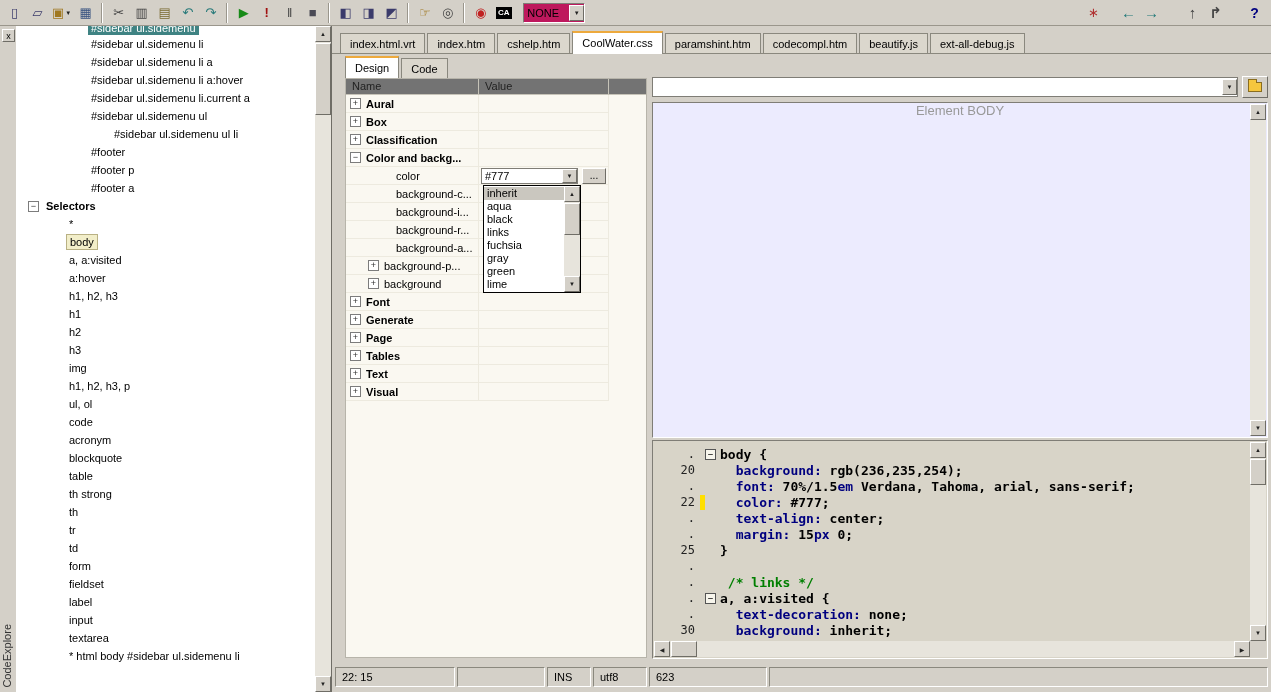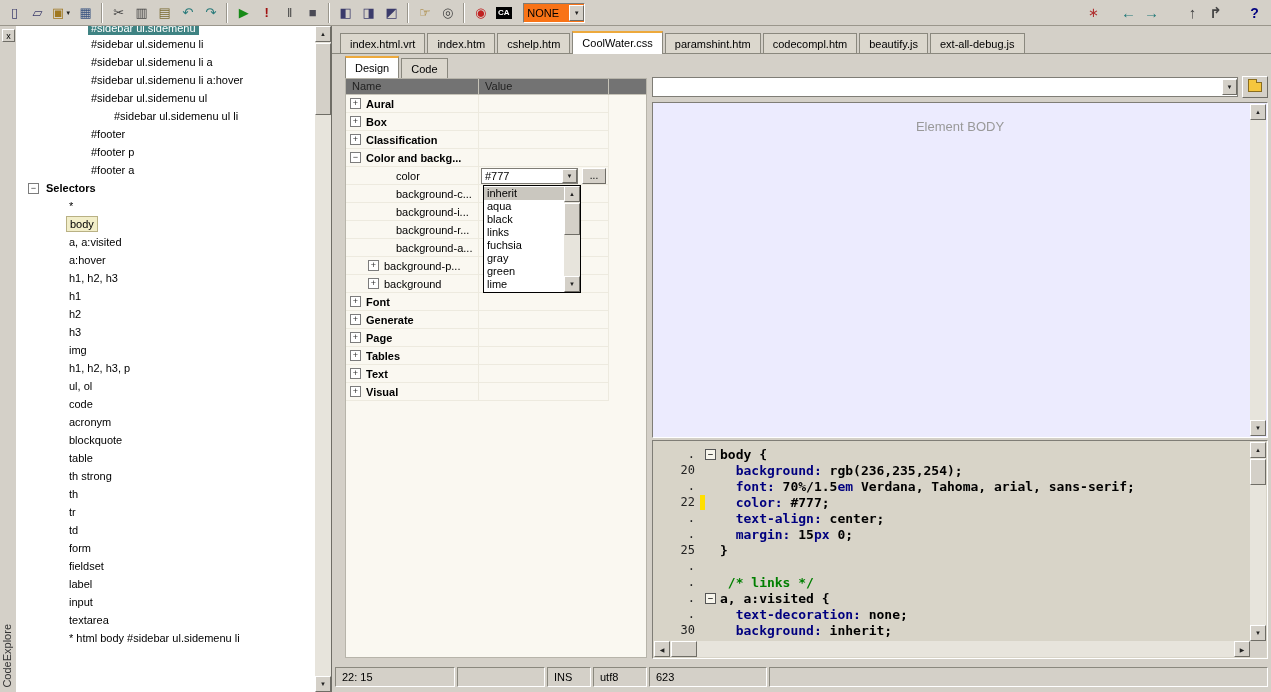--- a/index.html
+++ b/index.html
@@ -12,21 +12,21 @@
   .toolbar{position:absolute;left:0;top:0;width:100%;height:26px;background:#d4d0c8;
            border-bottom:1px solid #9a968c;display:flex;align-items:center;padding:0 3px}
   .tb-left,.tb-right{display:flex;align-items:center}
   .tb-btn{height:22px;min-width:23px;background:transparent;border:1px solid transparent;
           display:flex;align-items:center;justify-content:center;padding:0 2px}
   .tb-glyph{font-size:13px;line-height:1}
   .tb-glyph.big{font-size:15px;font-weight:700}
   .tb-badge{background:#000;color:#fff !important;font-size:8px;font-weight:700;padding:2px;line-height:1}
   .tb-caret{font-size:6px;margin-left:1px;color:#222}
   .tb-sep{width:0;height:20px;border-left:1px solid #9a968c;border-right:1px solid #fff;margin:0 4px}
-  .tb-combo{height:20px;background:#f97316;border:1px solid;border-color:#7f7d76 #fff #fff #7f7d76;
+  .tb-combo{height:20px;background:#be185d;border:1px solid;border-color:#7f7d76 #fff #fff #7f7d76;
             display:flex;align-items:center;padding-left:3px}
   .tb-combo.main{width:252px;margin-left:10px}
   .tb-combo.none{width:62px;margin-left:8px}
   .tb-combo-text{flex:1;font-size:11px;white-space:nowrap;overflow:hidden}
   .combo-arr{width:15px;height:16px;background:#d4d0c8;border:1px solid;border-color:#fff #6f6d66 #6f6d66 #fff;
              font-size:6px;display:flex;align-items:center;justify-content:center;color:#222;flex:none}
   .tb-right{margin-left:auto}
   .help-btn{margin-left:16px;margin-right:2px}
   .help-glyph{color:#000080;font-weight:700;font-size:14px}
 
@@ -92,21 +92,21 @@
   .preview-wrap{position:absolute;left:320px;top:50px;width:616px;height:362px}
   .preview-bar{position:absolute;left:0;top:0;right:0;height:22px;display:flex;align-items:center}
   .preview-combo{flex:1;height:20px;background:#fff;border:1px solid #7f7d76;display:flex;align-items:center;padding-left:3px}
   .folder-btn{width:26px;height:22px;margin-left:4px;background:#d4d0c8;border:1px solid;
               border-color:#fff #6f6d66 #6f6d66 #fff;display:flex;align-items:center;justify-content:center;padding:0}
   .folder-ico{width:14px;height:10px;background:#f5c63e;border:1px solid #8a6d1f;position:relative}
   .folder-ico::before{content:"";position:absolute;left:-1px;top:-4px;width:7px;height:3px;background:#f5c63e;
                       border:1px solid #8a6d1f;border-bottom:none}
   .preview-area{position:absolute;left:0;top:26px;right:0;bottom:0;background:#ecebfe;border:1px solid;
                 border-color:#7f7d76 #fff #fff #7f7d76}
-  .preview-label{margin-top:16px;text-align:center;color:#999;font-size:13px}
+  .preview-label{margin-top:0;text-align:center;color:#999;font-size:13px}
   .preview-vsb{position:absolute;right:1px;top:1px;bottom:1px;width:16px;background:#e7e4dc}
 
   
   .code-panel{position:absolute;left:320px;top:414px;width:616px;height:219px;background:#d8d4c8;border:1px solid;
               border-color:#7f7d76 #fff #fff #7f7d76}
   .code-area{position:absolute;left:1px;top:1px;right:17px;bottom:17px;overflow:hidden;padding-top:4px}
   .code-line{display:flex;height:16px;font-family:"DejaVu Sans Mono","Liberation Mono",monospace;
              font-size:13px;font-weight:700;white-space:pre;align-items:center}
   .gutter{width:46px;text-align:right;padding-right:5px;font-size:12px;font-weight:400;color:#222;flex:none}
   .marker{width:5px;height:15px;flex:none}
@@ -245,20 +245,23 @@
       <div class="tree-row" style="padding-left: 72px;">
         <span class="tree-label">#sidebar ul.sidemenu li</span>
       </div>
       <div class="tree-row" style="padding-left: 72px;">
         <span class="tree-label">#sidebar ul.sidemenu li a</span>
       </div>
       <div class="tree-row" style="padding-left: 72px;">
         <span class="tree-label">#sidebar ul.sidemenu li a:hover</span>
       </div>
       <div class="tree-row" style="padding-left: 72px;">
+        <span class="tree-label">#sidebar ul.sidemenu li.current a</span>
+      </div>
+      <div class="tree-row" style="padding-left: 72px;">
         <span class="tree-label">#sidebar ul.sidemenu ul</span>
       </div>
       <div class="tree-row" style="padding-left: 72px; margin-left: 23px;">
         <span class="tree-label">#sidebar ul.sidemenu ul li</span>
       </div>
       <div class="tree-row" style="padding-left: 72px;">
         <span class="tree-label">#footer</span>
       </div>
       <div class="tree-row" style="padding-left: 72px;">
         <span class="tree-label">#footer p</span>

